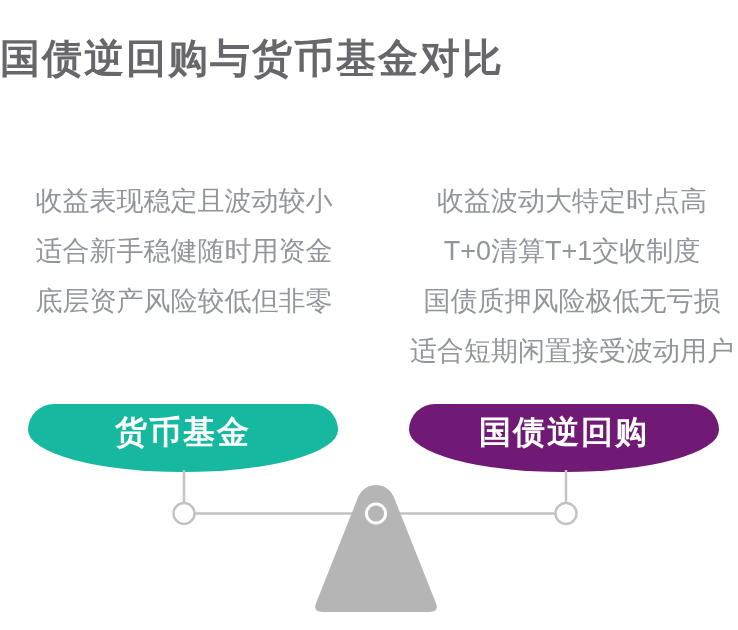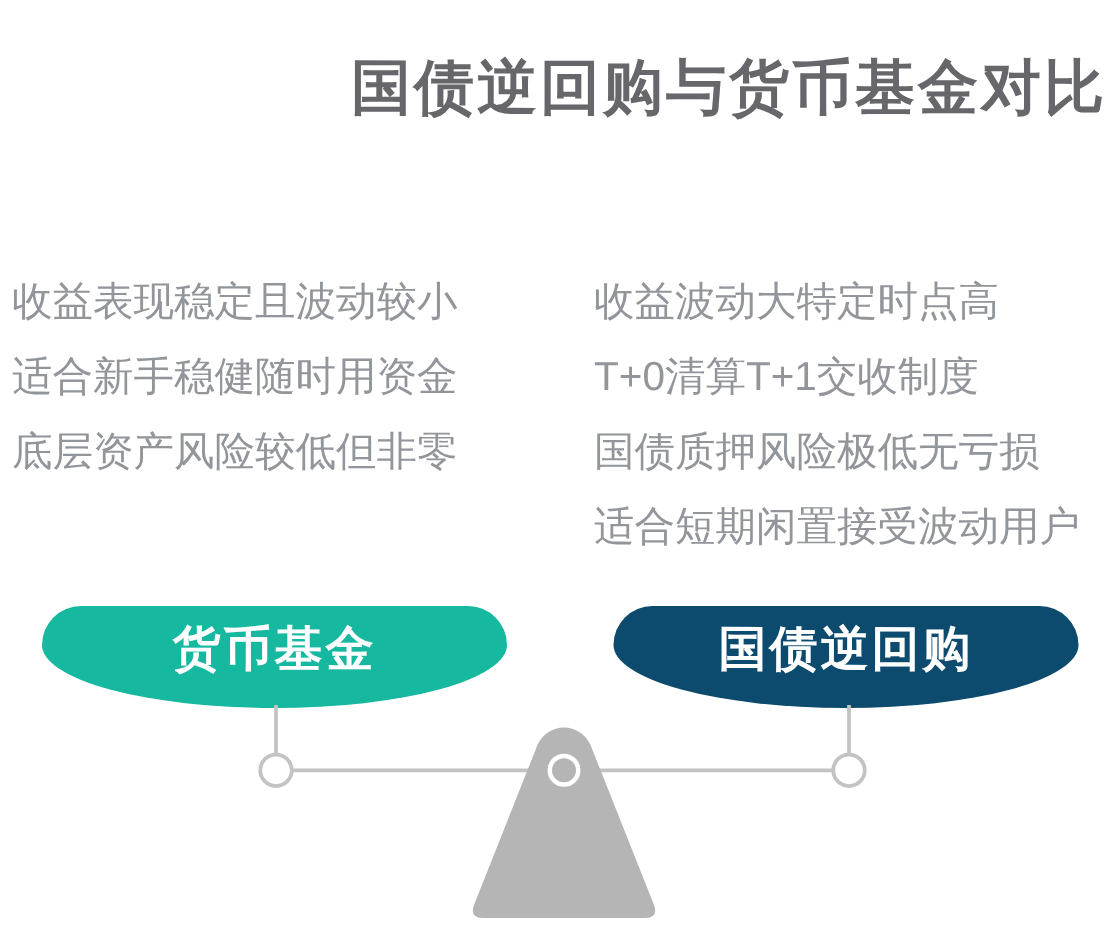--- a/index.html
+++ b/index.html
@@ -3,38 +3,38 @@
 <meta charset="utf-8">
 <style>
   html,body { margin:0; padding:0; background:#ffffff; }
   .page {
     position:relative; width:738px; height:630px; margin:0 auto;
     background:#ffffff; overflow:hidden;
     font-family:"Liberation Sans", sans-serif;
   }
   .title {
     position:absolute; top:31px; left:0; width:100%;
-    margin:0; text-align:right;
+    margin:0; text-align:left;
     font-size:40px; font-weight:bold; color:#67676b; letter-spacing:2px;
     white-space:nowrap;
   }
   .col { position:absolute; top:176px; }
   .col p {
     margin:0; height:50px; line-height:50px;
-    font-size:27px; color:#92959a; white-space:nowrap;
+    font-size:27px; color:#92959a; text-align:center; white-space:nowrap;
   }
   .col-left  { left:8px;   width:352px; }
   .col-right { left:396px; width:352px; }
   .pan {
     position:absolute; top:404px; width:310px; height:68px;
     display:flex; align-items:center; justify-content:center;
     border-radius:26px 26px 50% 50% / 26px 26px 62% 62%;
   }
   .pan-left  { left:28px;  background:#16b9a0; }
-  .pan-right { left:409px; background:#0c4a6e; }
+  .pan-right { left:409px; background:#701a75; }
   .pan-label {
     color:#ffffff; font-size:32px; font-weight:bold;
     letter-spacing:2px; transform:translateY(-5px); white-space:nowrap;font-family:Liberation Mono, monospace;
   }
   svg.scale { position:absolute; left:0; top:0; width:738px; height:630px; display:block; }
 </style>
 </head>
 <body>
 
 <div class="page">

